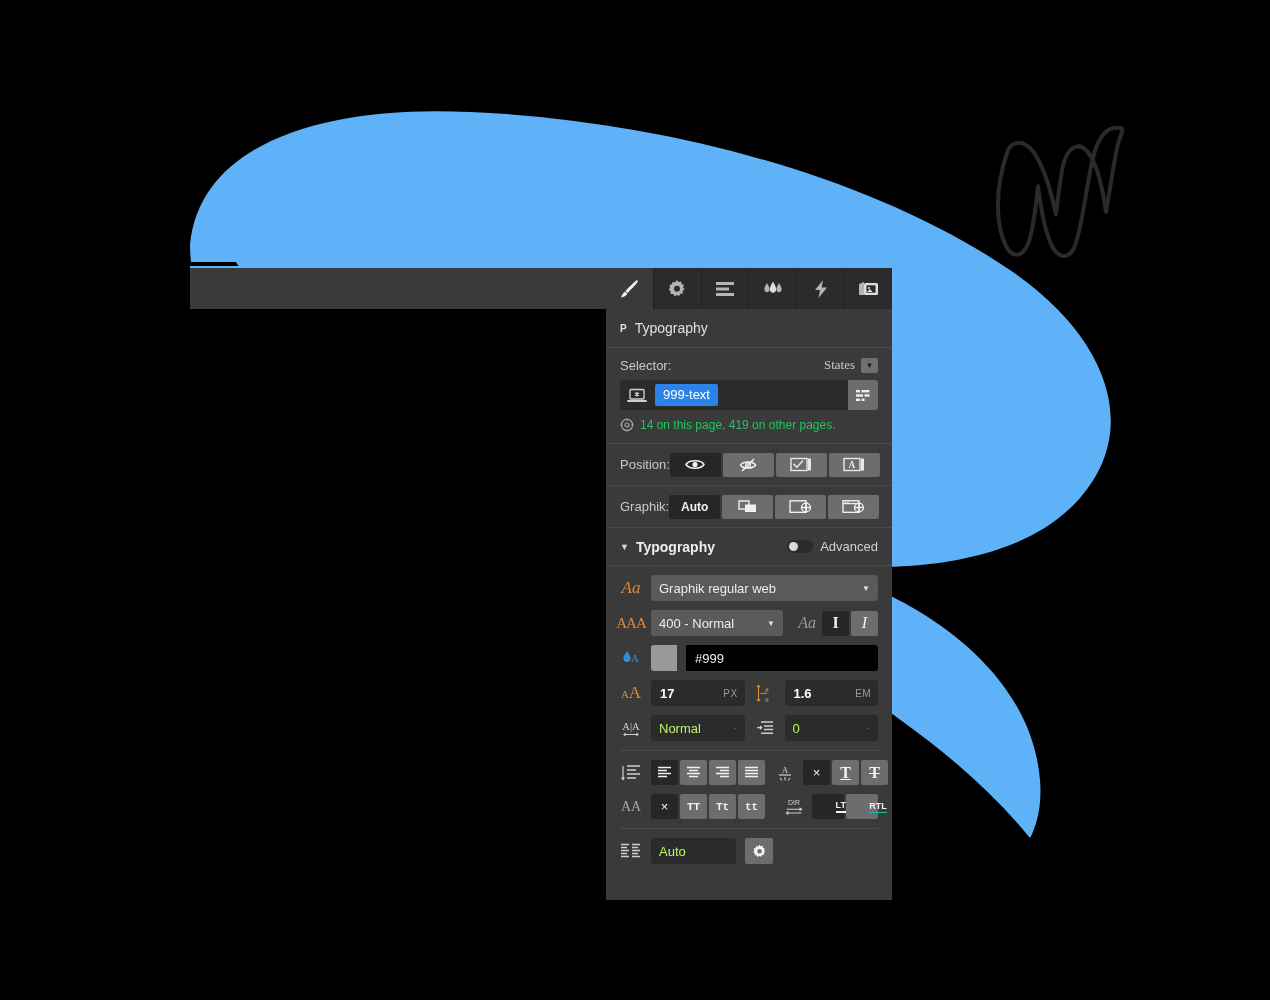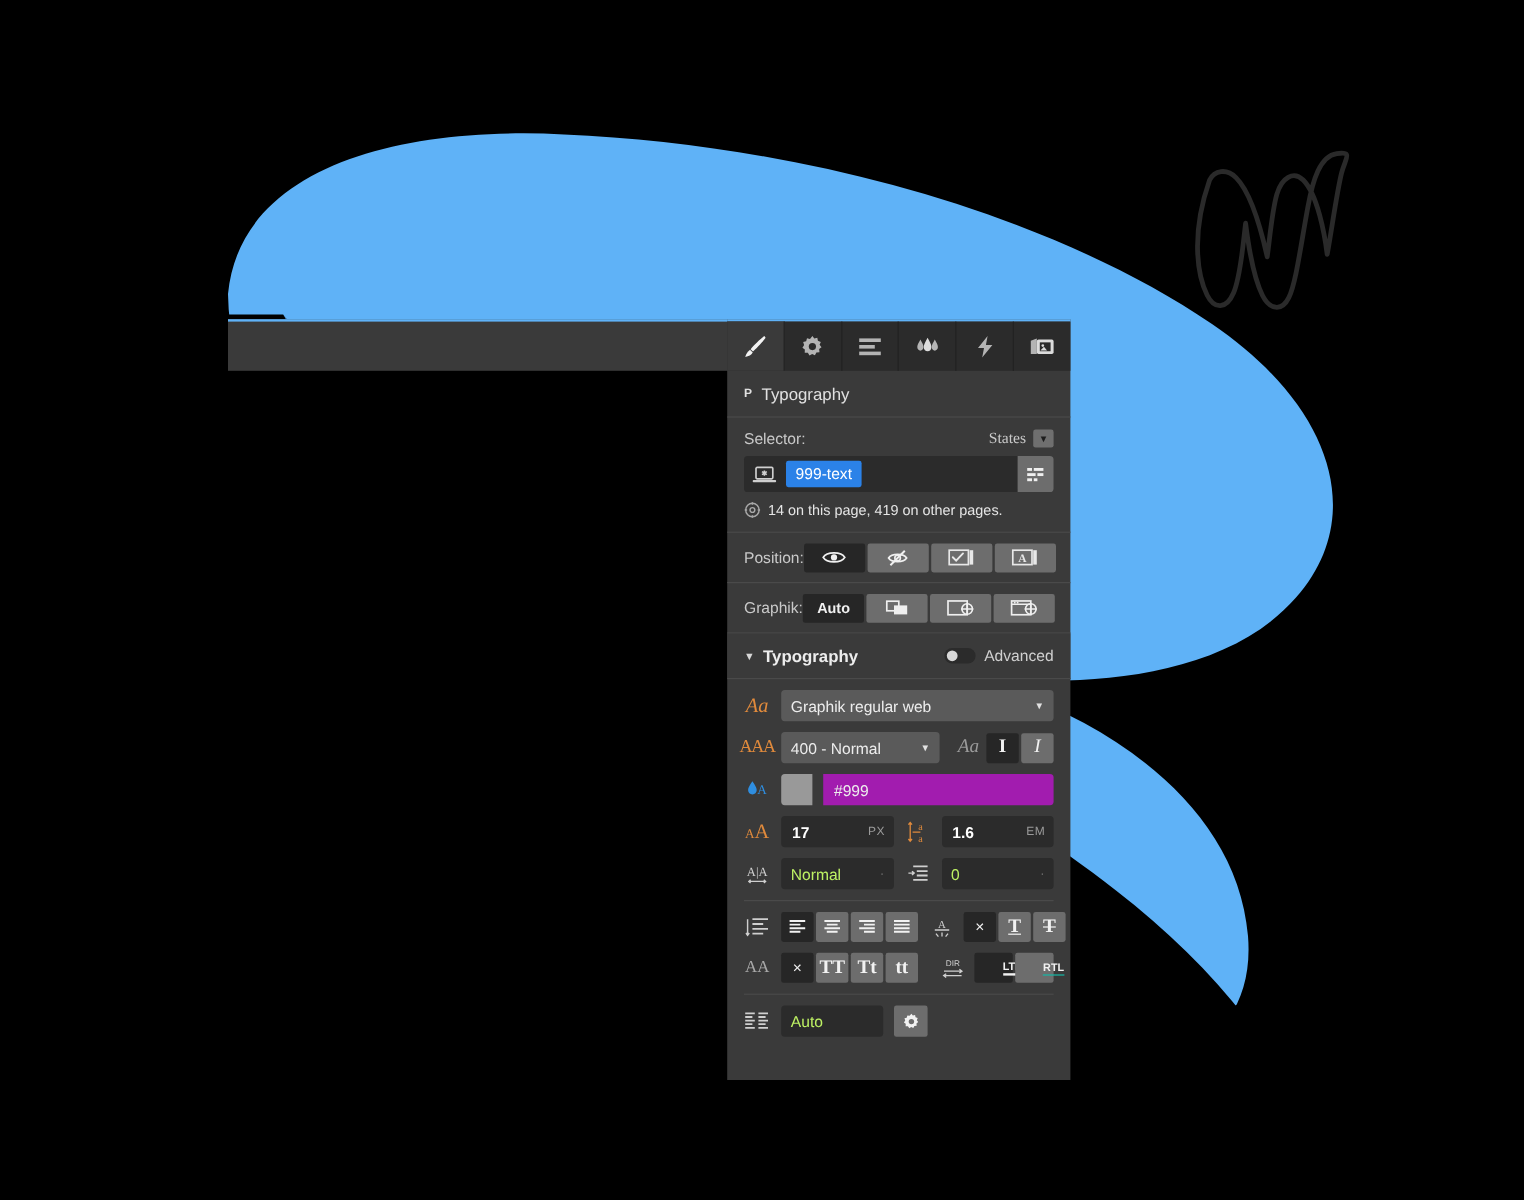--- a/index.html
+++ b/index.html
@@ -105,21 +105,21 @@
   .sel-ico { width: 24px; display: flex; align-items: center; justify-content: center; }
   .chip {
     background: #2b82e8; color: #fff; border-radius: 2px; font-size: 13px;
     padding: 3px 8px 4px 8px; font-weight: 400; cursor: pointer;
   }
   .sel-menu {
     position: absolute; right: 0; top: 0; width: 30px; height: 30px; background: #6d6d6d;
     border-radius: 0 3px 3px 0; display: flex; align-items: center; justify-content: center;
     cursor: pointer;
   }
-  .sel-count { display: flex; align-items: flex-end; gap: 6px; margin-top: 8px; font-size: 12px; color: #e5e5e5; }
+  .sel-count { display: flex; align-items: flex-end; gap: 6px; margin-top: 8px; font-size: 12px; color: #22c55e; }
 
   .row { display: flex; align-items: center; padding: 0 14px; height: 42px; border-bottom: 1px solid #4a4a4a; }
   .row-label { width: 66px; font-size: 13px; color: #c9c9c9; }
   .seg { display: flex; gap: 2px; }
   .seg-btn {
     width: 51px; height: 24px; background: #6d6d6d; border-radius: 2px;
     display: flex; align-items: center; justify-content: center; cursor: pointer;
     color: #f0f0f0; font-size: 12px; font-weight: 700;
   }
   .seg-btn.on { background: #262626; }
@@ -144,36 +144,36 @@
   }
   .ifield.flat { background: #2b2b2b; }
   .numfield {
     height: 26px; background: #2b2b2b; border-radius: 3px; display: flex; align-items: center;
     justify-content: space-between; padding: 0 7px 0 9px; color: #fff; font-size: 13px; font-weight: 700;
   }
   .unit { font-size: 10px; color: #9a9a9a; font-weight: 400; letter-spacing: .4px; }
   .sel-caret { font-size: 8px; color: #e2e2e2; }
   .mini-caret { font-size: 9px; color: #8a8a8a; }
   .swatch { width: 26px; height: 26px; background: #999; border-radius: 3px 0 0 3px; flex: 0 0 26px; }
-  .colorfield { flex: 1 1 auto; height: 26px; background: #a21caf; border-radius: 0 3px 3px 0;
+  .colorfield { flex: 1 1 auto; height: 26px; background: #000000; border-radius: 0 3px 3px 0;
                 display: flex; align-items: center; padding: 0 9px; color: #ededed; font-size: 13px; }
   .ph { color: #bef264; }
   .half { display: flex; align-items: center; gap: 9px; flex: 1 1 0; }
   .ibtn {
     width: 27px; height: 25px; background: #6d6d6d; border-radius: 2px;
     display: flex; align-items: center; justify-content: center; cursor: pointer;
     color: #f2f2f2; font-size: 13px;
   }
   .ibtn.on { background: #262626; }
   .ibtn.wide { width: 18px; padding-left: 32px; }
   .btn-row { display: flex; gap: 2px; }
   .tsep { height: 1px; background: #4a4a4a; margin: 3px 0 9px 0; }
   .italic-serif { font-family: "Liberation Serif", serif; font-style: italic; font-size: 16px; }
   .bold-serif { font-family: "Liberation Serif", serif; font-size: 16px; font-weight: 700; }
-  .sm-caps { font-size: 16px; font-weight: 700; font-family: Liberation Serif, serif; }
+  .sm-caps { font-size: 11px; font-weight: 700; font-family: Liberation Mono, monospace; }
 
   .last-row { display: flex; align-items: center; gap: 9px; padding: 0 14px 10px 14px; }
 </style>
 </head>
 <body>
 
 <div id="stage">
 
   <div class="art-layer">
     <svg width="1270" height="1000" viewBox="0 0 1270 1000">

